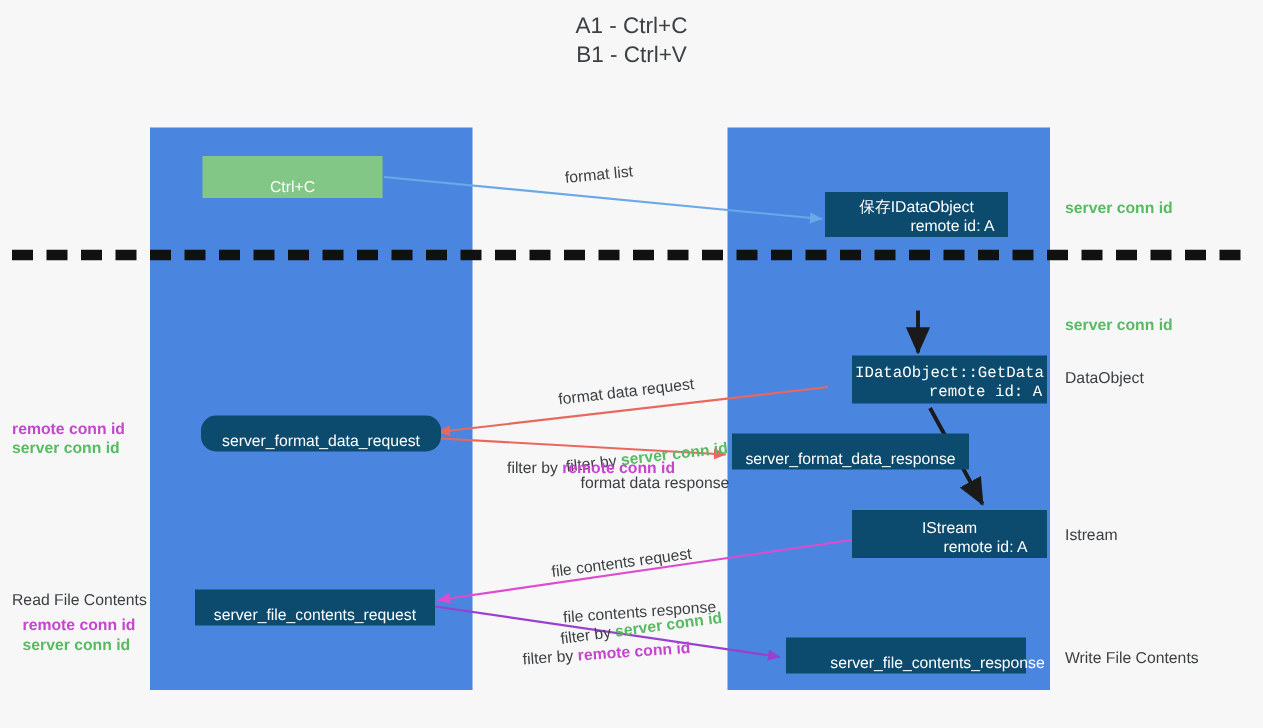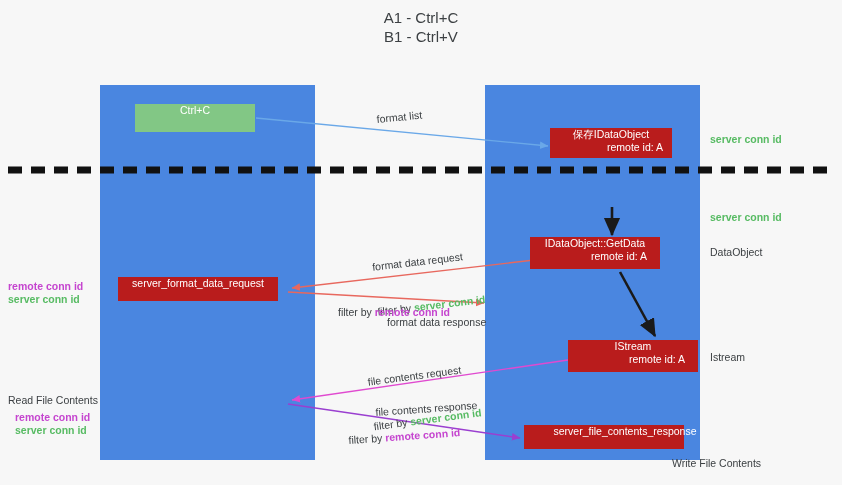--- a/index.html
+++ b/index.html
@@ -51,29 +51,29 @@
     background: #4a86e0;
   }
 
   
   .box {
     position: absolute;
     box-sizing: border-box;
     display: flex;
     flex-direction: column;
     align-items: center;
-    justify-content: flex-start;
+    justify-content: flex-end;
     text-align: center;
     color: #ffffff;
     font-size: 10.5px;
     line-height: 13px;
     white-space: pre;
   }
   .box.green { background: #82c785; }
-  .box.orange { background: #b91c1c; }
+  .box.orange { background: #0c4a6e; }
   .box .l2 { font-size: 10.5px; margin-left: 48px; }
 
   
   .alabel {
     position: absolute;
     font-size: 10.5px;
     line-height: 15px;
     color: #3c4043;
     white-space: pre;
   }
@@ -170,35 +170,41 @@
   <div class="box green" style="left:135px; top:104px; width:120px; height:28px;">
     <div>Ctrl+C</div>
   </div>
 
   <div class="box orange" style="left:550px; top:128px; width:122px; height:30px;">
     <div>保存IDataObject</div>
     <div class="l2">remote id: A</div>
   </div>
 
 
-  <div class="box orange" style="left:530px; top:237px; width:130px; height:32px;">
+  <div class="box orange" style="left:568px; top:237px; width:130px; height:32px;font-family:Liberation Mono, monospace;">
     <div>IDataObject::GetData</div>
     <div class="l2">remote id: A</div>
   </div>
 
-  <div class="box orange" style="left:118px; top:277px; width:160px; height:24px;">
+  <div class="box orange" style="left:134px; top:277px; width:160px; height:24px;border-radius:10px;">
     <div>server_format_data_request</div>
   </div>
 
+  <div class="box orange" style="left:488px; top:289px; width:158px; height:24px;">
+    <div>server_format_data_response</div>
+  </div>
 
   <div class="box orange" style="left:568px; top:340px; width:130px; height:32px;">
     <div>IStream</div>
     <div class="l2">remote id: A</div>
   </div>
 
+  <div class="box orange" style="left:130px; top:393px; width:160px; height:24px;">
+    <div>server_file_contents_request</div>
+  </div>
 
   <div class="box orange" style="left:524px; top:425px; width:160px; height:24px;padding-left:42px;">
     <div>server_file_contents_response</div>
   </div>
 
   <div class="alabel rot" style="left:376px; top:112px; transform:rotate(-5.5deg);">format list</div>
 
   <div class="alabel rot" style="left:368px; top:230px; transform:rotate(-6.6deg);">
     <div>format data request</div>
     <div><span>filter by </span><span class="green">server conn id</span></div>
@@ -214,21 +220,21 @@
     <div><span>filter by </span><span class="green">server conn id</span></div>
   </div>
 
   <div class="alabel rot" style="left:375px; top:405px; transform:rotate(-4deg);">file contents response</div>
   <div class="alabel rot" style="left:348px; top:433px; transform:rotate(-4deg);"><span>filter by </span><span class="purple">remote conn id</span></div>
 
   <div class="side green" style="left:710px; top:132px;">server conn id</div>
   <div class="side green" style="left:710px; top:210px;">server conn id</div>
   <div class="side plain" style="left:710px; top:245px;">DataObject</div>
   <div class="side plain" style="left:710px; top:350px;">Istream</div>
-  <div class="side plain" style="left:672px; top:432px;margin-top:24px;">Write File Contents</div>
+  <div class="side plain" style="left:710px; top:432px;">Write File Contents</div>
 
   <div class="side purple" style="left:8px; top:279px;">remote conn id</div>
   <div class="side green" style="left:8px; top:292px;">server conn id</div>
 
   <div class="side plain" style="left:8px; top:393px;">Read File Contents</div>
   <div class="side purple" style="left:15px; top:410px;">remote conn id</div>
   <div class="side green" style="left:15px; top:423px;">server conn id</div>
 
 </div>
 

